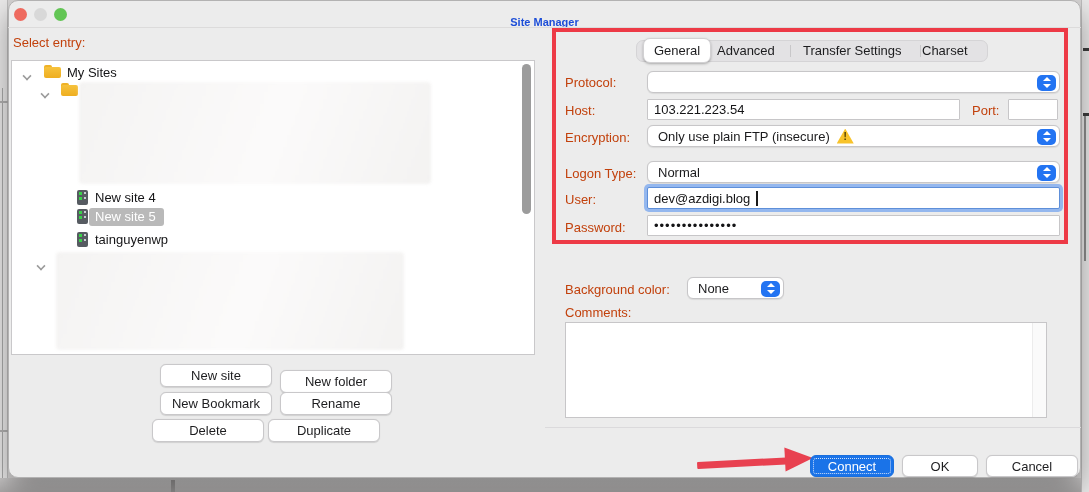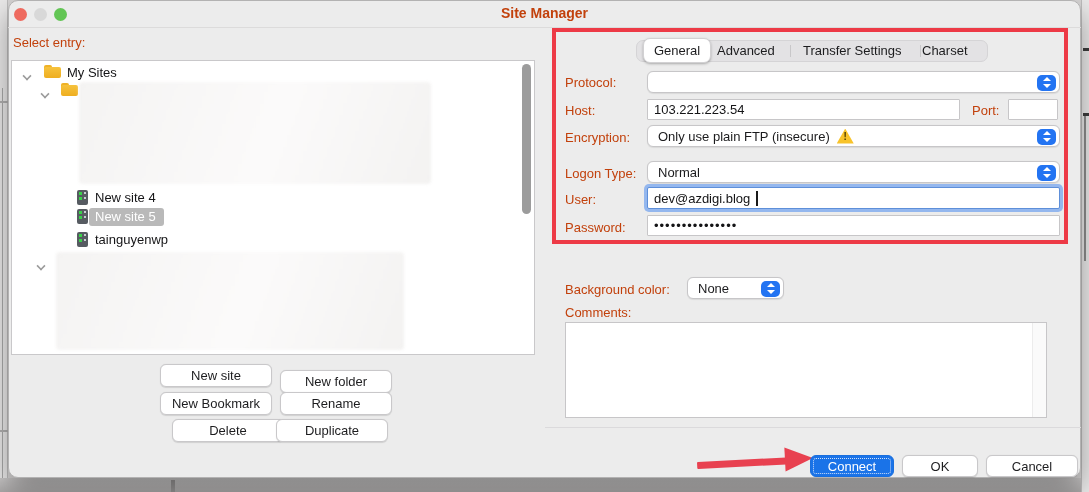--- a/index.html
+++ b/index.html
@@ -16,21 +16,21 @@
   .bg-tick-r1 { left:1083px; top:48px; width:6px; height:3px; background:#3c3c3c; }
   .bg-tick-r2 { left:1083px; top:113px; width:6px; height:3px; background:#3c3c3c; }
   .bg-line-right { left:1084px; top:116px; width:2px; height:145px; background:#8b8b8b; }
   .bg-strip-bottom { left:0; top:478px; width:1089px; height:14px; background:linear-gradient(#c9c7c7,#a9a7a7); }
   .bg-div-bottom { left:171px; top:480px; width:4px; height:12px; background:#959393; }
 
   
   .dialog { left:8px; top:0; width:1073px; height:478px; background:#ececec;
             border:1px solid #b3b2b2; border-radius:10px; box-shadow:0 12px 28px rgba(0,0,0,.35); }
   .titlebar-line { left:8px; top:27px; width:1073px; height:1px; background:#dcdbdb; }
-  .title { left:8px; top:5px; width:1073px; text-align:center; font-size:14px; font-weight:bold; color:#c2410c; }
+  .title { left:8px; top:16px; width:1073px; text-align:center; font-size:11px; font-weight:bold; color:#1d4ed8; }
   .light { width:13px; height:13px; border-radius:50%; top:8px; }
   .light.close { left:14px; background:#ee6a5f; }
   .light.min   { left:34px; background:#d8d8d8; }
   .light.zoom  { left:54px; background:#62c554; }
 
   .lbl { font-size:13px; color:#c2410c; white-space:nowrap; }
 
   
   .select-entry { left:13px; top:35px; }
   .tree-panel { left:11px; top:60px; width:524px; height:295px; background:#ffffff; border:1px solid #c9c8ca; }
@@ -145,24 +145,24 @@
   </div>
 <div class="abs btn tree-btn" style="left:280px;top:364px;margin-top:6px;">
     <span>New folder</span>
   </div>
 <div class="abs btn tree-btn" style="left:160px;top:392px;">
     <span>New Bookmark</span>
   </div>
 <div class="abs btn tree-btn" style="left:280px;top:392px;">
     <span>Rename</span>
   </div>
-<div class="abs btn tree-btn" style="left:172px;top:419px;">
+<div class="abs btn tree-btn" style="left:152px;top:419px;">
     <span>Delete</span>
   </div>
-<div class="abs btn tree-btn" style="left:276px;top:419px;">
+<div class="abs btn tree-btn" style="left:268px;top:419px;">
     <span>Duplicate</span>
   </div>
 
 <div class="abs tabbar"></div>
 <div class="abs tab-sep" style="left:790px;"></div>
 <div class="abs tab-sep" style="left:920px;"></div>
 <div class="abs tab-sel">
     <span>General</span>
   </div>
 <div class="abs tab-item" style="left:717px;"><span>Advanced</span></div>

